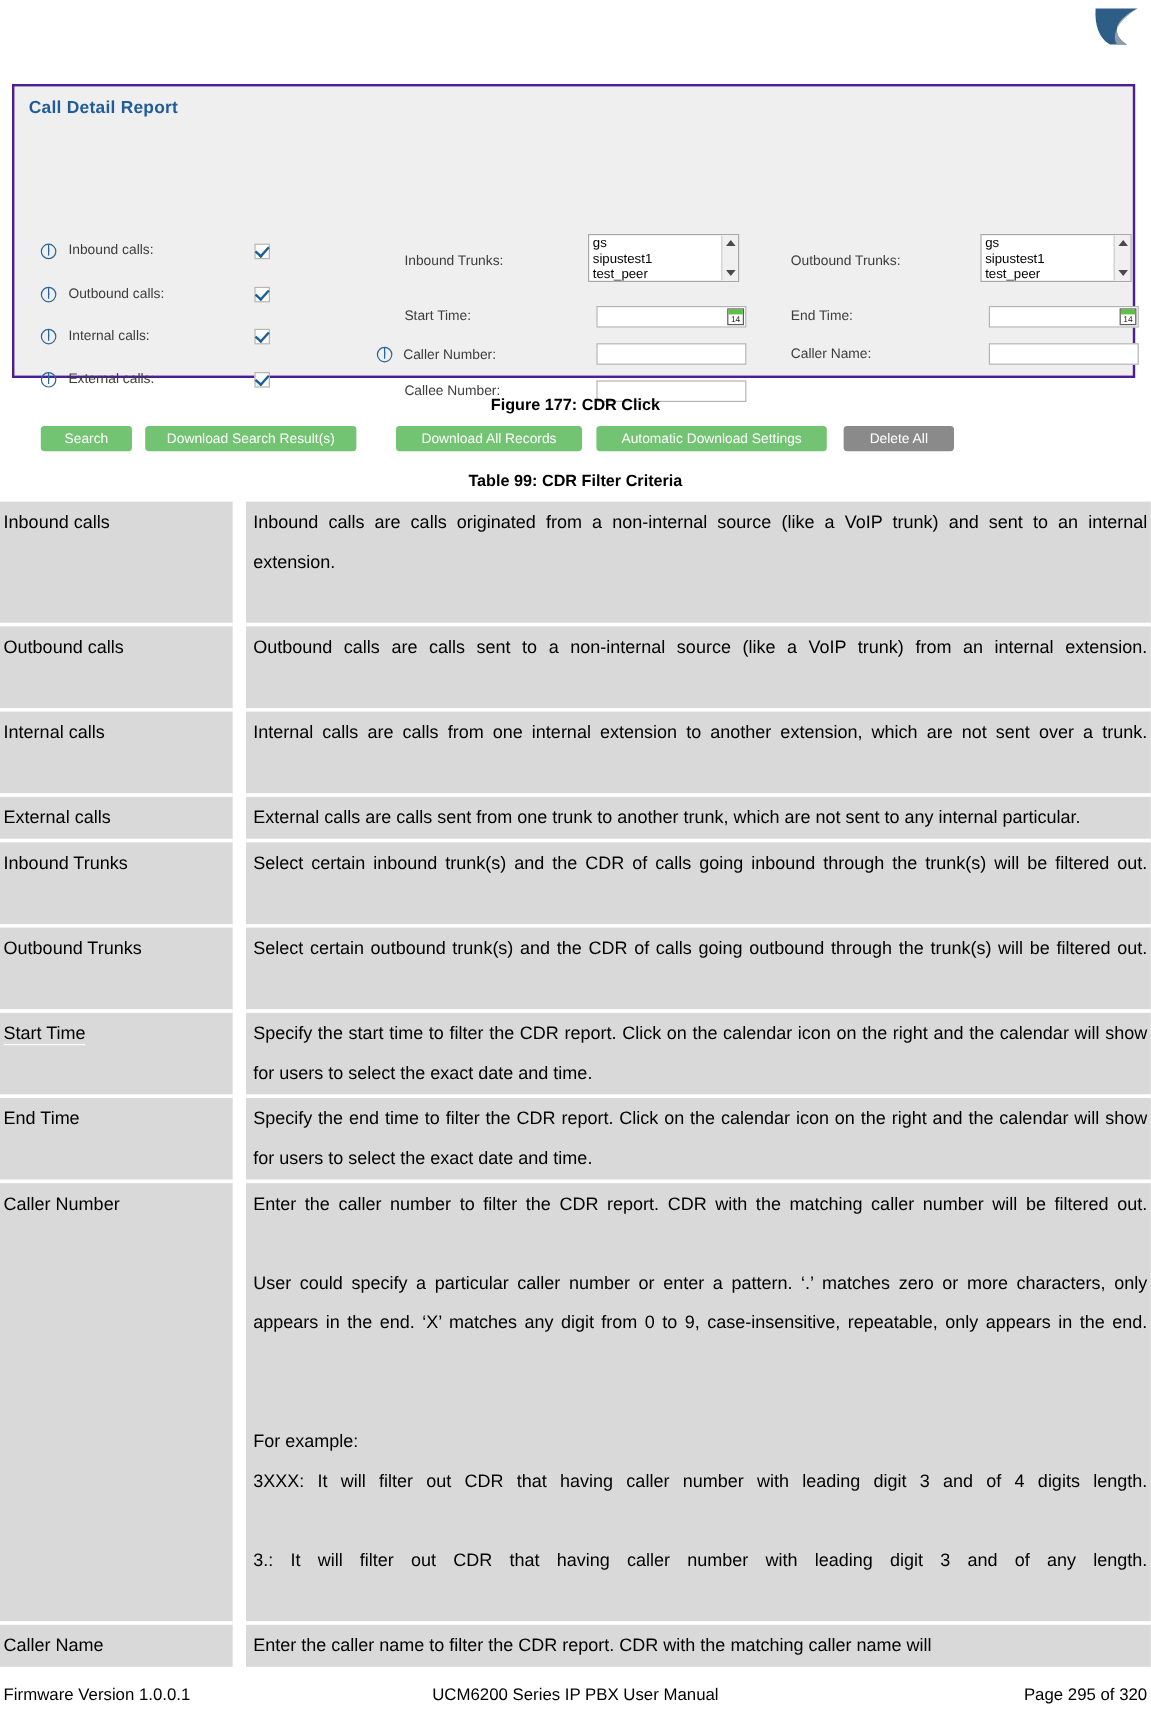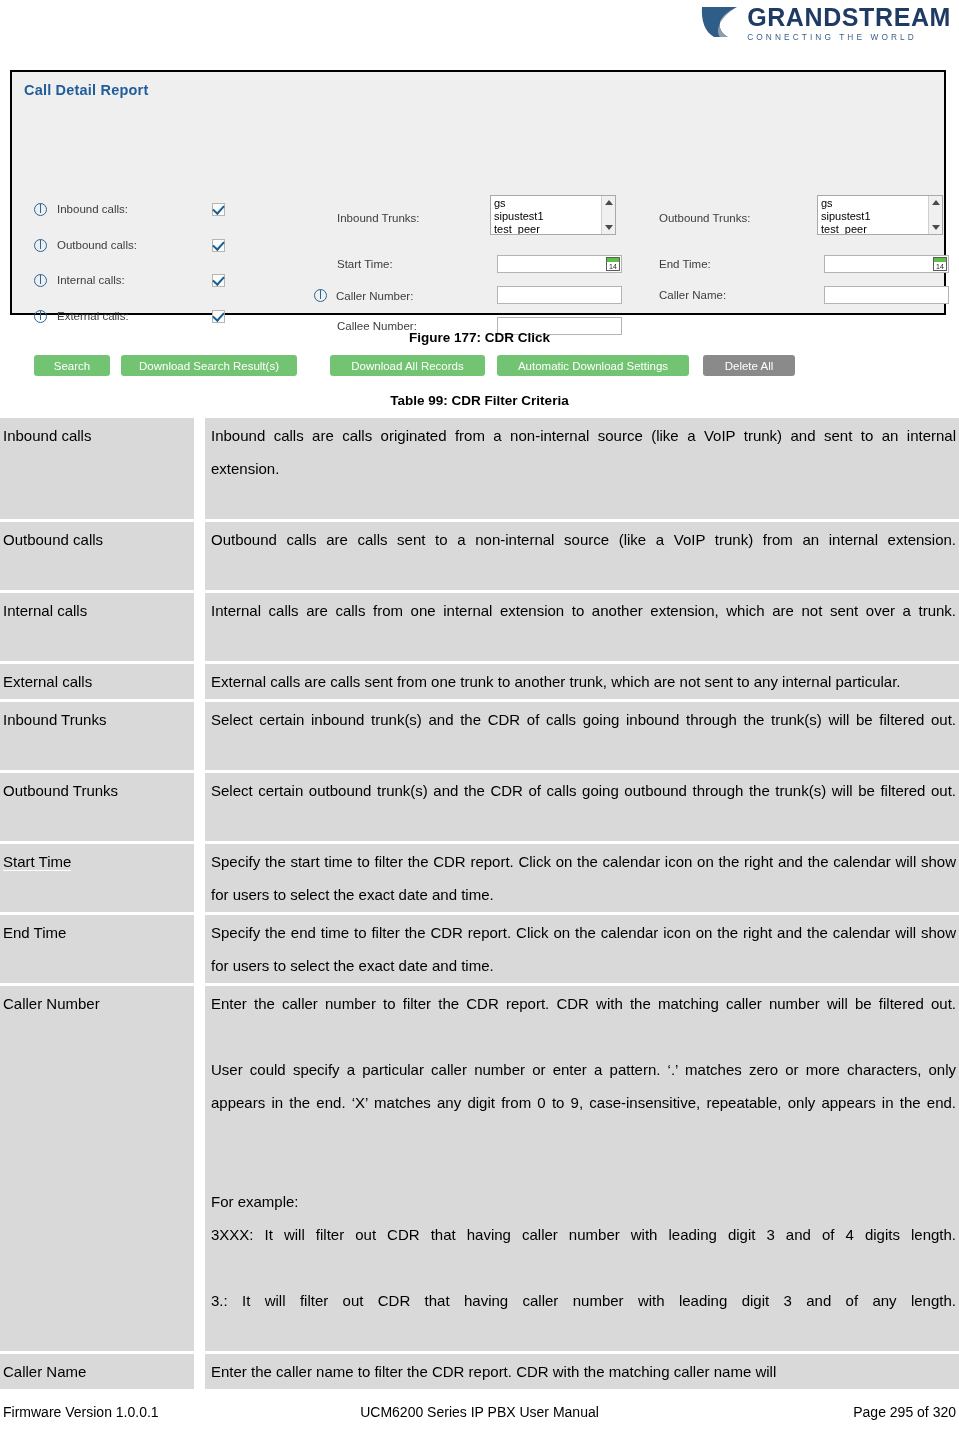--- a/index.html
+++ b/index.html
@@ -57,21 +57,21 @@
     margin-top: 3px;
   }
 
   
   .cdr-panel {
     position: absolute;
     left: 10px;
     top: 70px;
     width: 936px;
     height: 245px;
-    border: 2px solid #000000;
+    border: 2px solid #4c1d95;
     background: #efefef;
     box-sizing: border-box;
   }
   .panel-title {
     position: absolute;
     left: 12px;
     top: 10px;
     font-size: 14.5px;
     font-weight: bold;
     color: #1f5c99;
@@ -308,24 +308,20 @@
 <body>
 
 <div class="page-header">
   <div class="logo-wrap">
     <div class="logo-mark">
       <svg width="40" height="38" viewBox="0 0 40 38" xmlns="http://www.w3.org/2000/svg">
         <path d="M2 3 L37 3 C37 3 22 10 20 19 C18 28 28 33 28 33 L14 33 C5 28 1 17 2 3 Z" fill="#2e5d87"></path>
         <path d="M37 3 C37 3 22 10 20 19 C18 28 28 33 28 33 L20 33 C16 28 17 15 37 3 Z" fill="#8e9cab"></path>
       </svg>
     </div>
-    <div class="logo-text-block">
-      <div class="logo-word">GRANDSTREAM</div>
-      <div class="logo-tag">CONNECTING THE WORLD</div>
-    </div>
   </div>
 </div>
 
 <div class="cdr-panel">
 
   <div class="panel-title">Call Detail Report</div>
 
   <div class="chk-col">
 
     <div class="chk-row" style="top:0px;">

